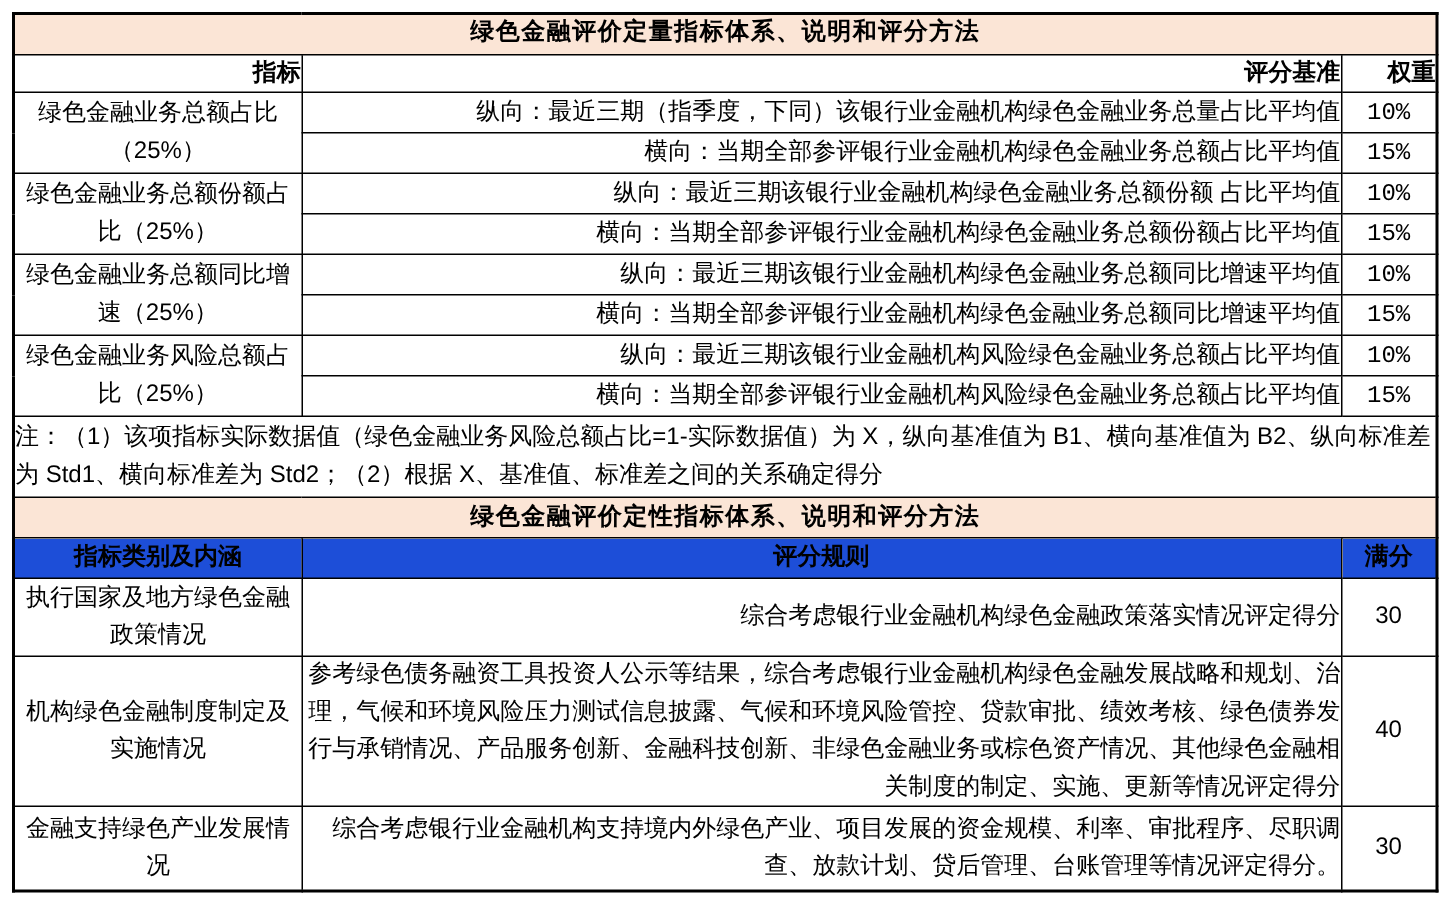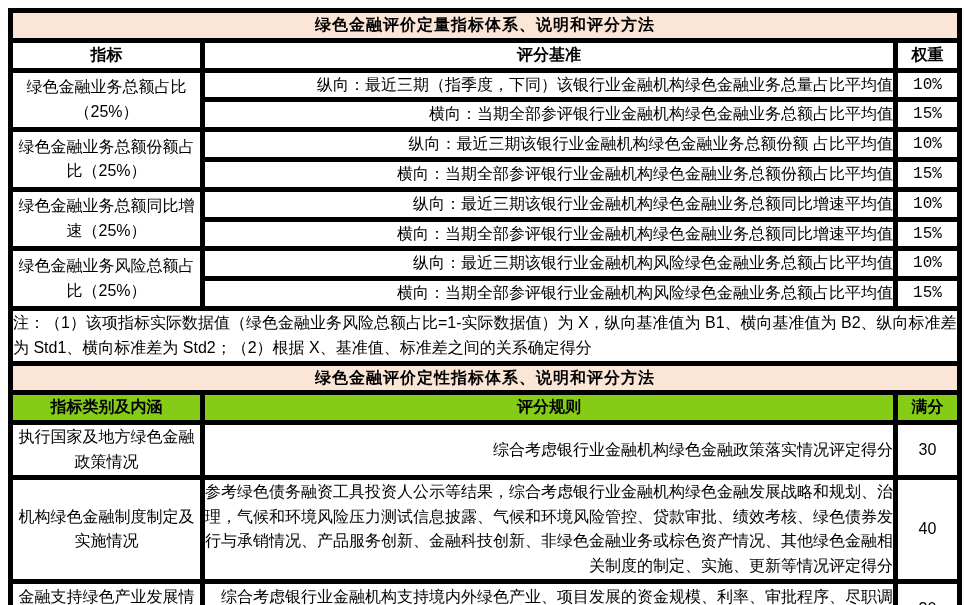--- a/index.html
+++ b/index.html
@@ -1,24 +1,24 @@
 <!DOCTYPE html>
 <html><head>
 <meta charset="utf-8">
 <style>
   html,body{margin:0;padding:0;background:#ffffff;}
   #page{position:relative;width:965px;height:605px;background:#ffffff;overflow:hidden;
         font-family:"Liberation Sans","DejaVu Sans",sans-serif;color:#000;}
   table.doc{position:absolute;left:8px;top:8px;width:949px;border-collapse:collapse;table-layout:fixed;}
-  table.doc td{border:5px solid #000000;vertical-align:middle;font-size:16px;line-height:1.55;
+  table.doc td{border:1px solid #000000;vertical-align:middle;font-size:16px;line-height:1.55;
                overflow:hidden;padding:0;}
   table.doc{border:2px solid #000;}
   td.t-title{background:#fbe5d6;text-align:center;font-weight:bold;font-size:17px;letter-spacing:1px;}
-  td.t-head{text-align:center;font-weight:bold;font-size:16px;}
-  td.t-head-peach{background:#84cc16;text-align:center;font-weight:bold;font-size:16px;}
+  td.t-head{text-align:right;font-weight:bold;font-size:16px;}
+  td.t-head-peach{background:#1d4ed8;text-align:center;font-weight:bold;font-size:16px;}
   td.ind{text-align:center;padding:0 6px;}
   td.crit{text-align:right;padding:0 8px;}
   td.wt{text-align:center;font-family:Liberation Mono, monospace;font-size:17px;margin-top:25px;}
   td.note{text-align:left;padding:2px 8px;line-height:28px;}
   td.rule{text-align:right;padding:2px 8px;line-height:24px;}
   td.score{text-align:center;font-family:Liberation Sans, sans-serif;font-size:17px;}
 
   
   #watermark{position:absolute;right:26px;bottom:22px;display:flex;align-items:center;gap:4px;
              pointer-events:none;}

